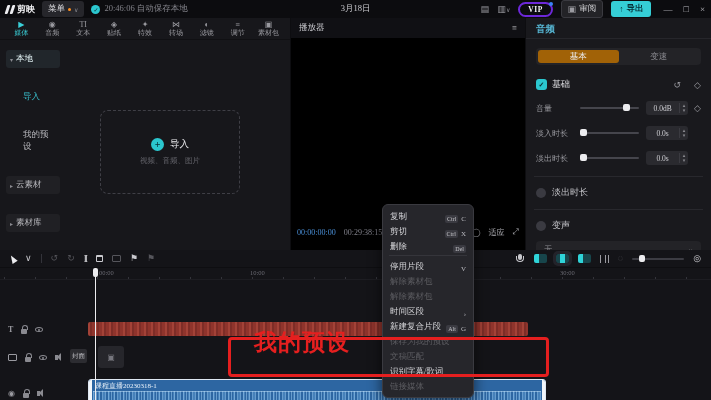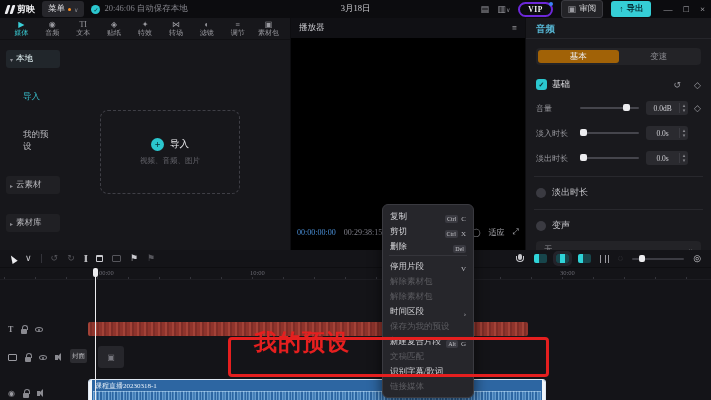--- a/index.html
+++ b/index.html
@@ -476,31 +476,31 @@
     <div class="ci off">
         <span>解除素材包</span>
       </div>
     <div class="ci off">
         <span>解除素材包</span>
       </div>
     <div class="ci">
         <span>时间区段</span>
         <span class="rt">›</span>
       </div>
-    <div class="ci off">
-        <span>保存为我的预设</span>
-      </div>
     <div class="ci">
         <span>新建复合片段</span>
         <span class="rt">
           <span class="kbd">Alt</span>
           <span>G</span>
         </span>
       </div>
     <div class="ci off">
+        <span>保存为我的预设</span>
+      </div>
+    <div class="ci off">
         <span>文稿匹配</span>
       </div>
     <div class="ci">
         <span>识别字幕/歌词</span>
       </div>
     <div class="ci off">
         <span>链接媒体</span>
       </div>
   </div>
 

